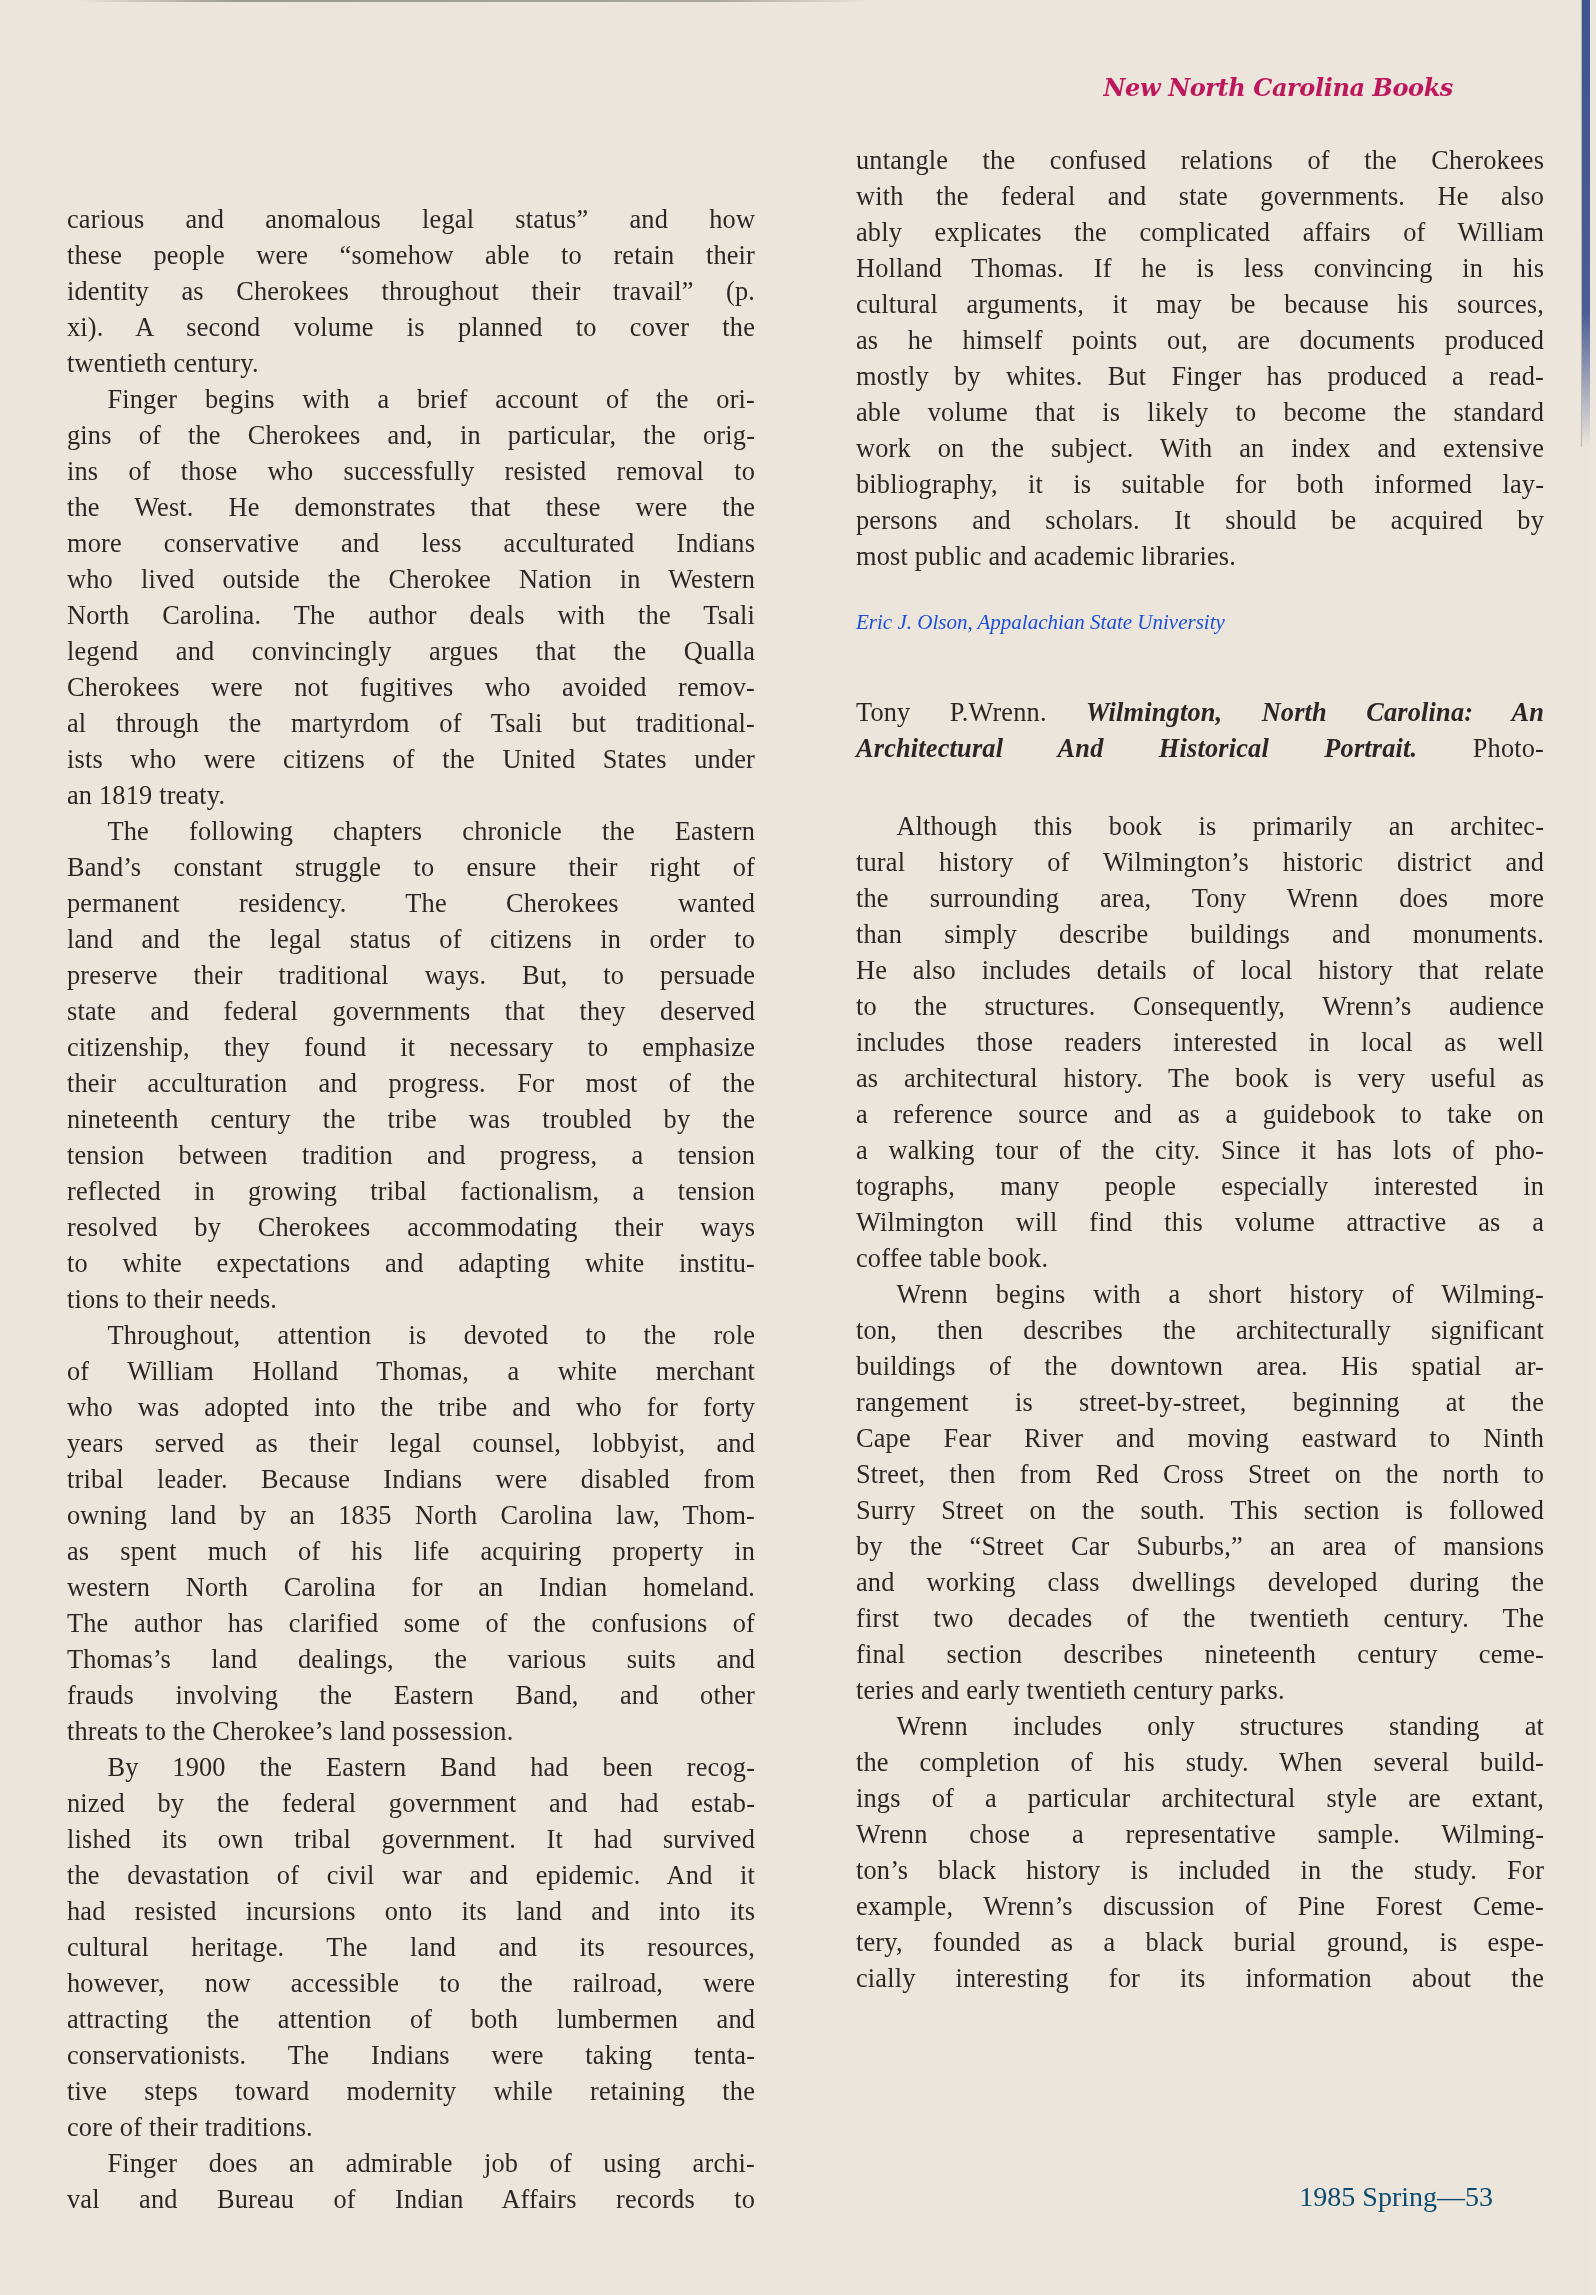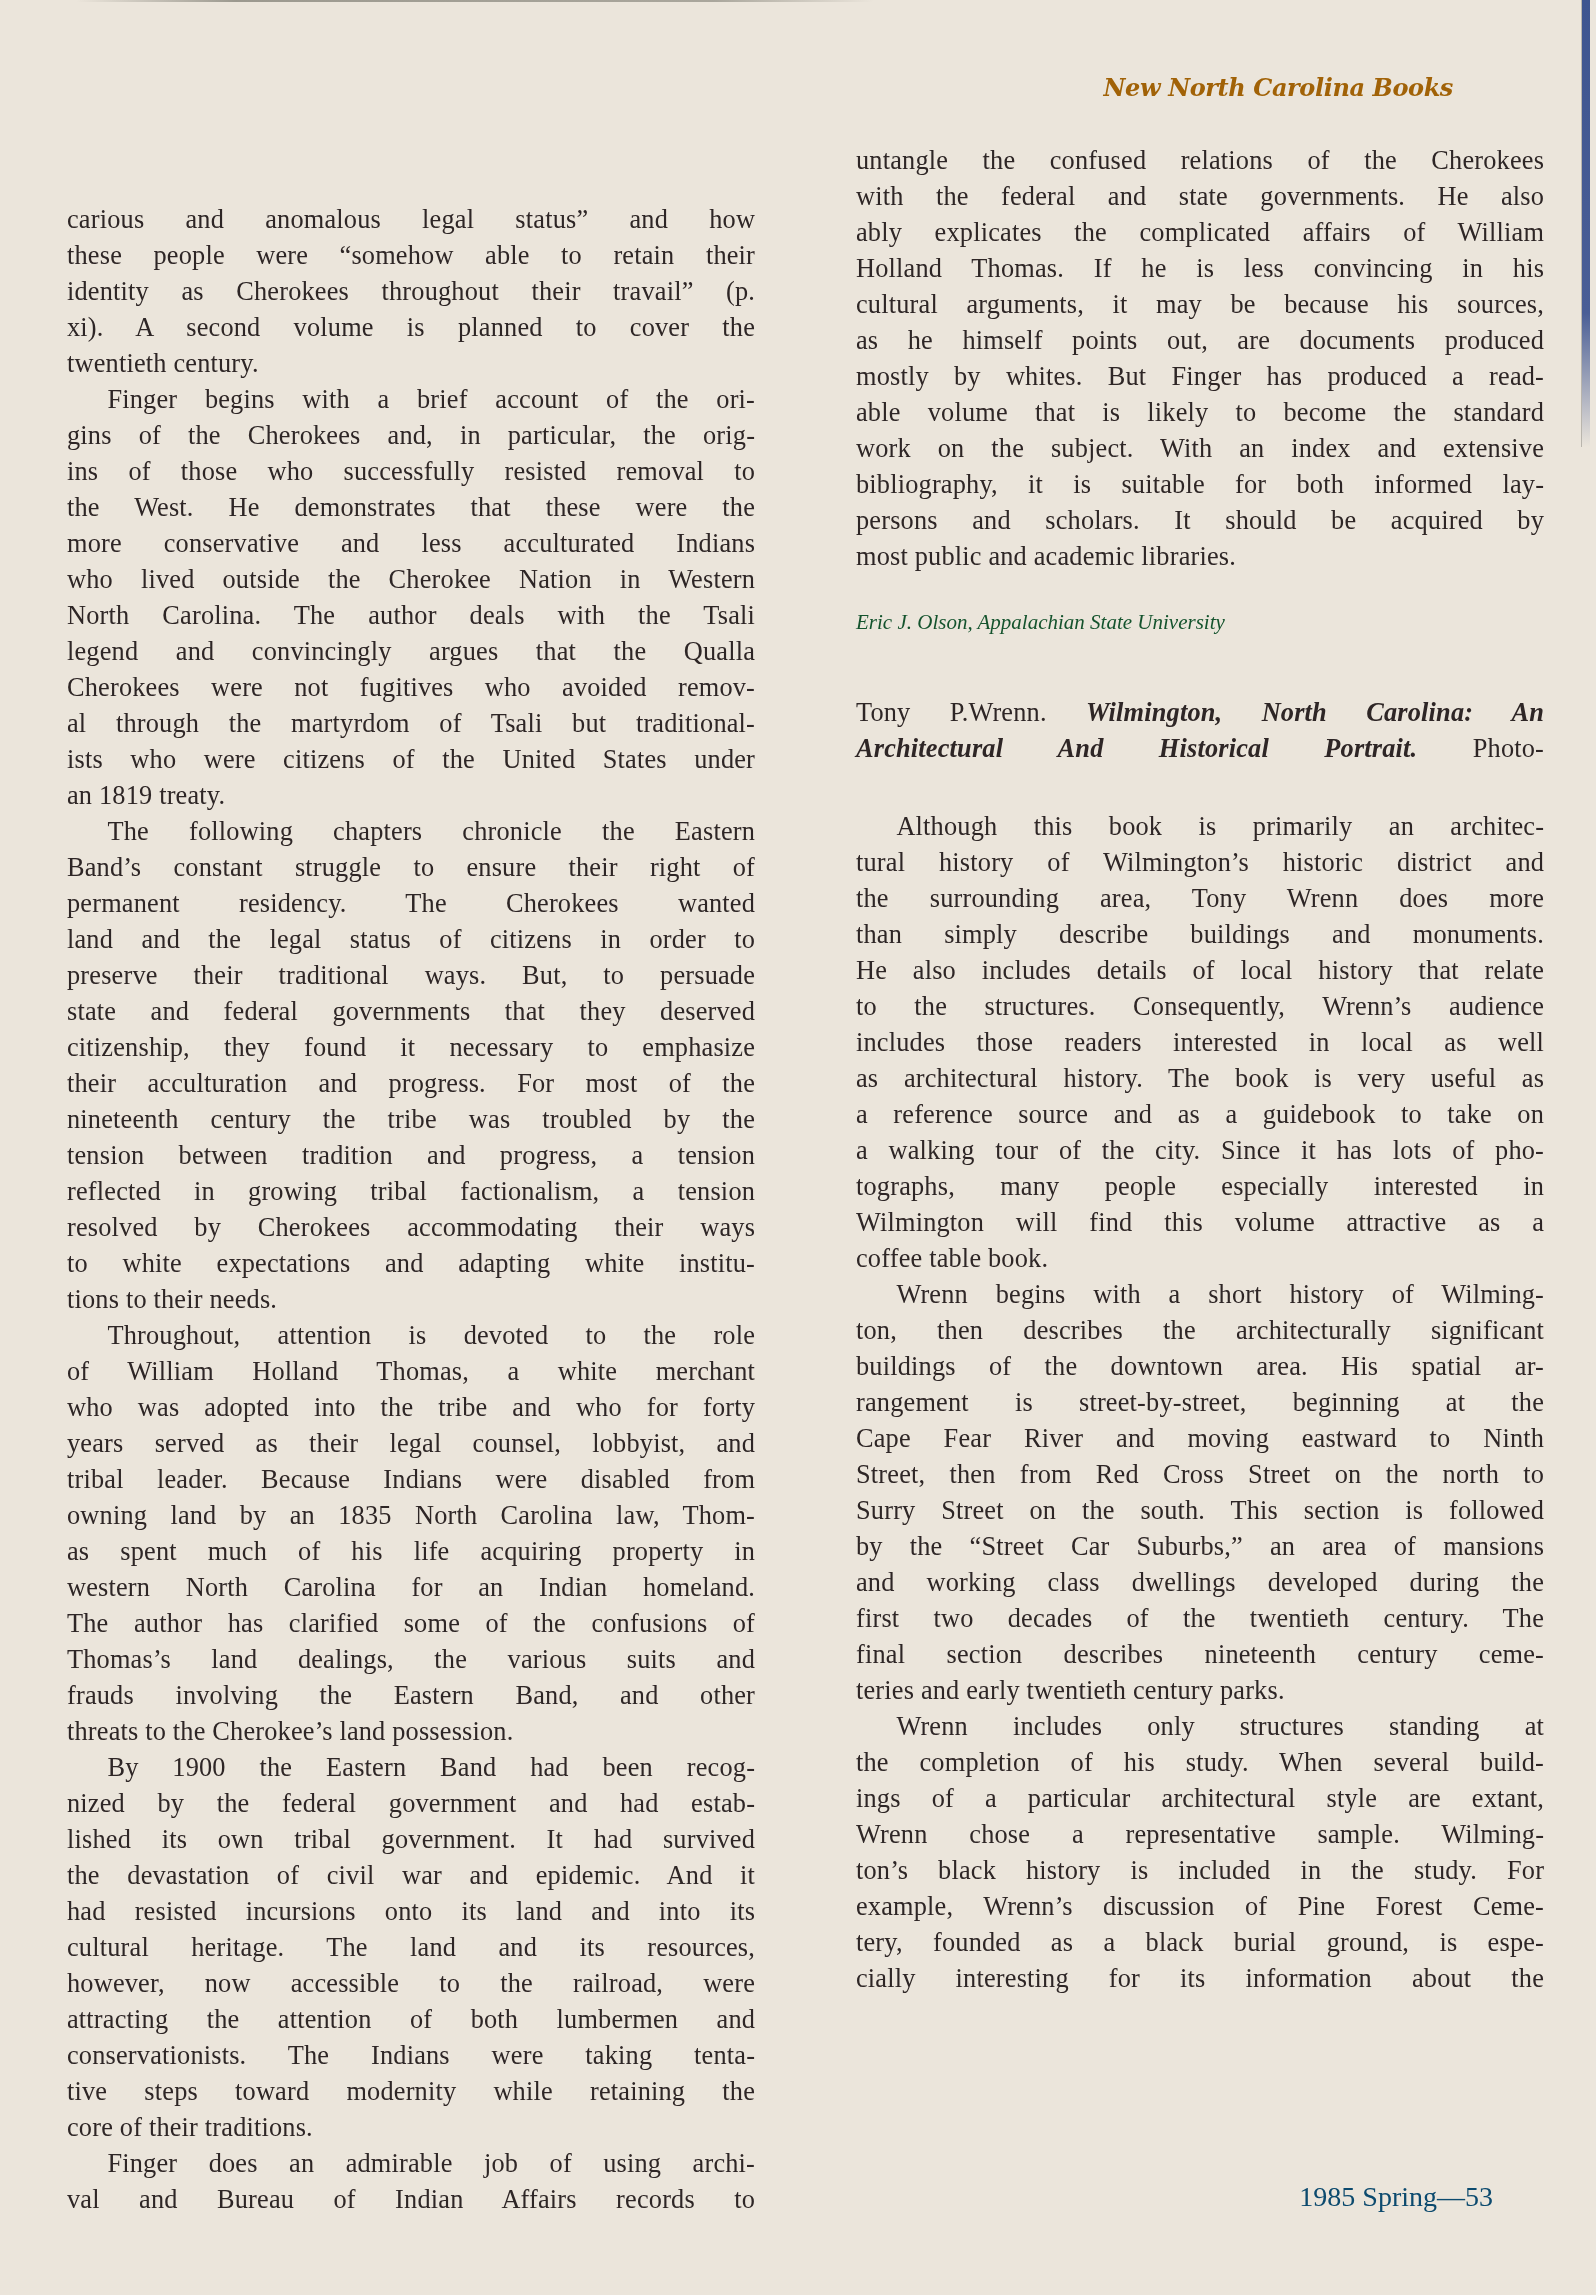--- a/index.html
+++ b/index.html
@@ -36,21 +36,21 @@
       border-left: 1.6px solid #b9b5ad;
     }
     .running-head {
       position: absolute;
       top: 73px;
       right: 137px;
       font-family: "DejaVu Serif", "Liberation Serif", serif;
       font-style: italic;
       font-weight: bold;
       font-size: 24px;
-      color: #a16207;
+      color: #be185d;
       letter-spacing: -0.4px;
       margin-left: 13px;
     }
     .col {
       position: absolute;
       width: 688px;
     }
     .col-left { left: 67px; top: 155px; margin-top: 46px; }
     .col-right { left: 808px; top: 142px; margin-left: 48px; }
     .line {
@@ -73,21 +73,21 @@
       padding-left: 43px;
       box-sizing: border-box;
     }
     .byline {
       font-family: "Liberation Serif", "DejaVu Serif", serif;
       font-style: italic;
       font-size: 21px;
       height: 32px;
       line-height: 32px;
       white-space: nowrap;
-      color: #14532d;
+      color: #1d4ed8;
     }
     .spacer-sm { height: 32px; }
     .spacer-md { height: 42px; }
     .spacer-lg { height: 56px; }
     .cite-title {
       font-style: italic;
       font-weight: bold;
     }
     .folio {
       position: absolute;

